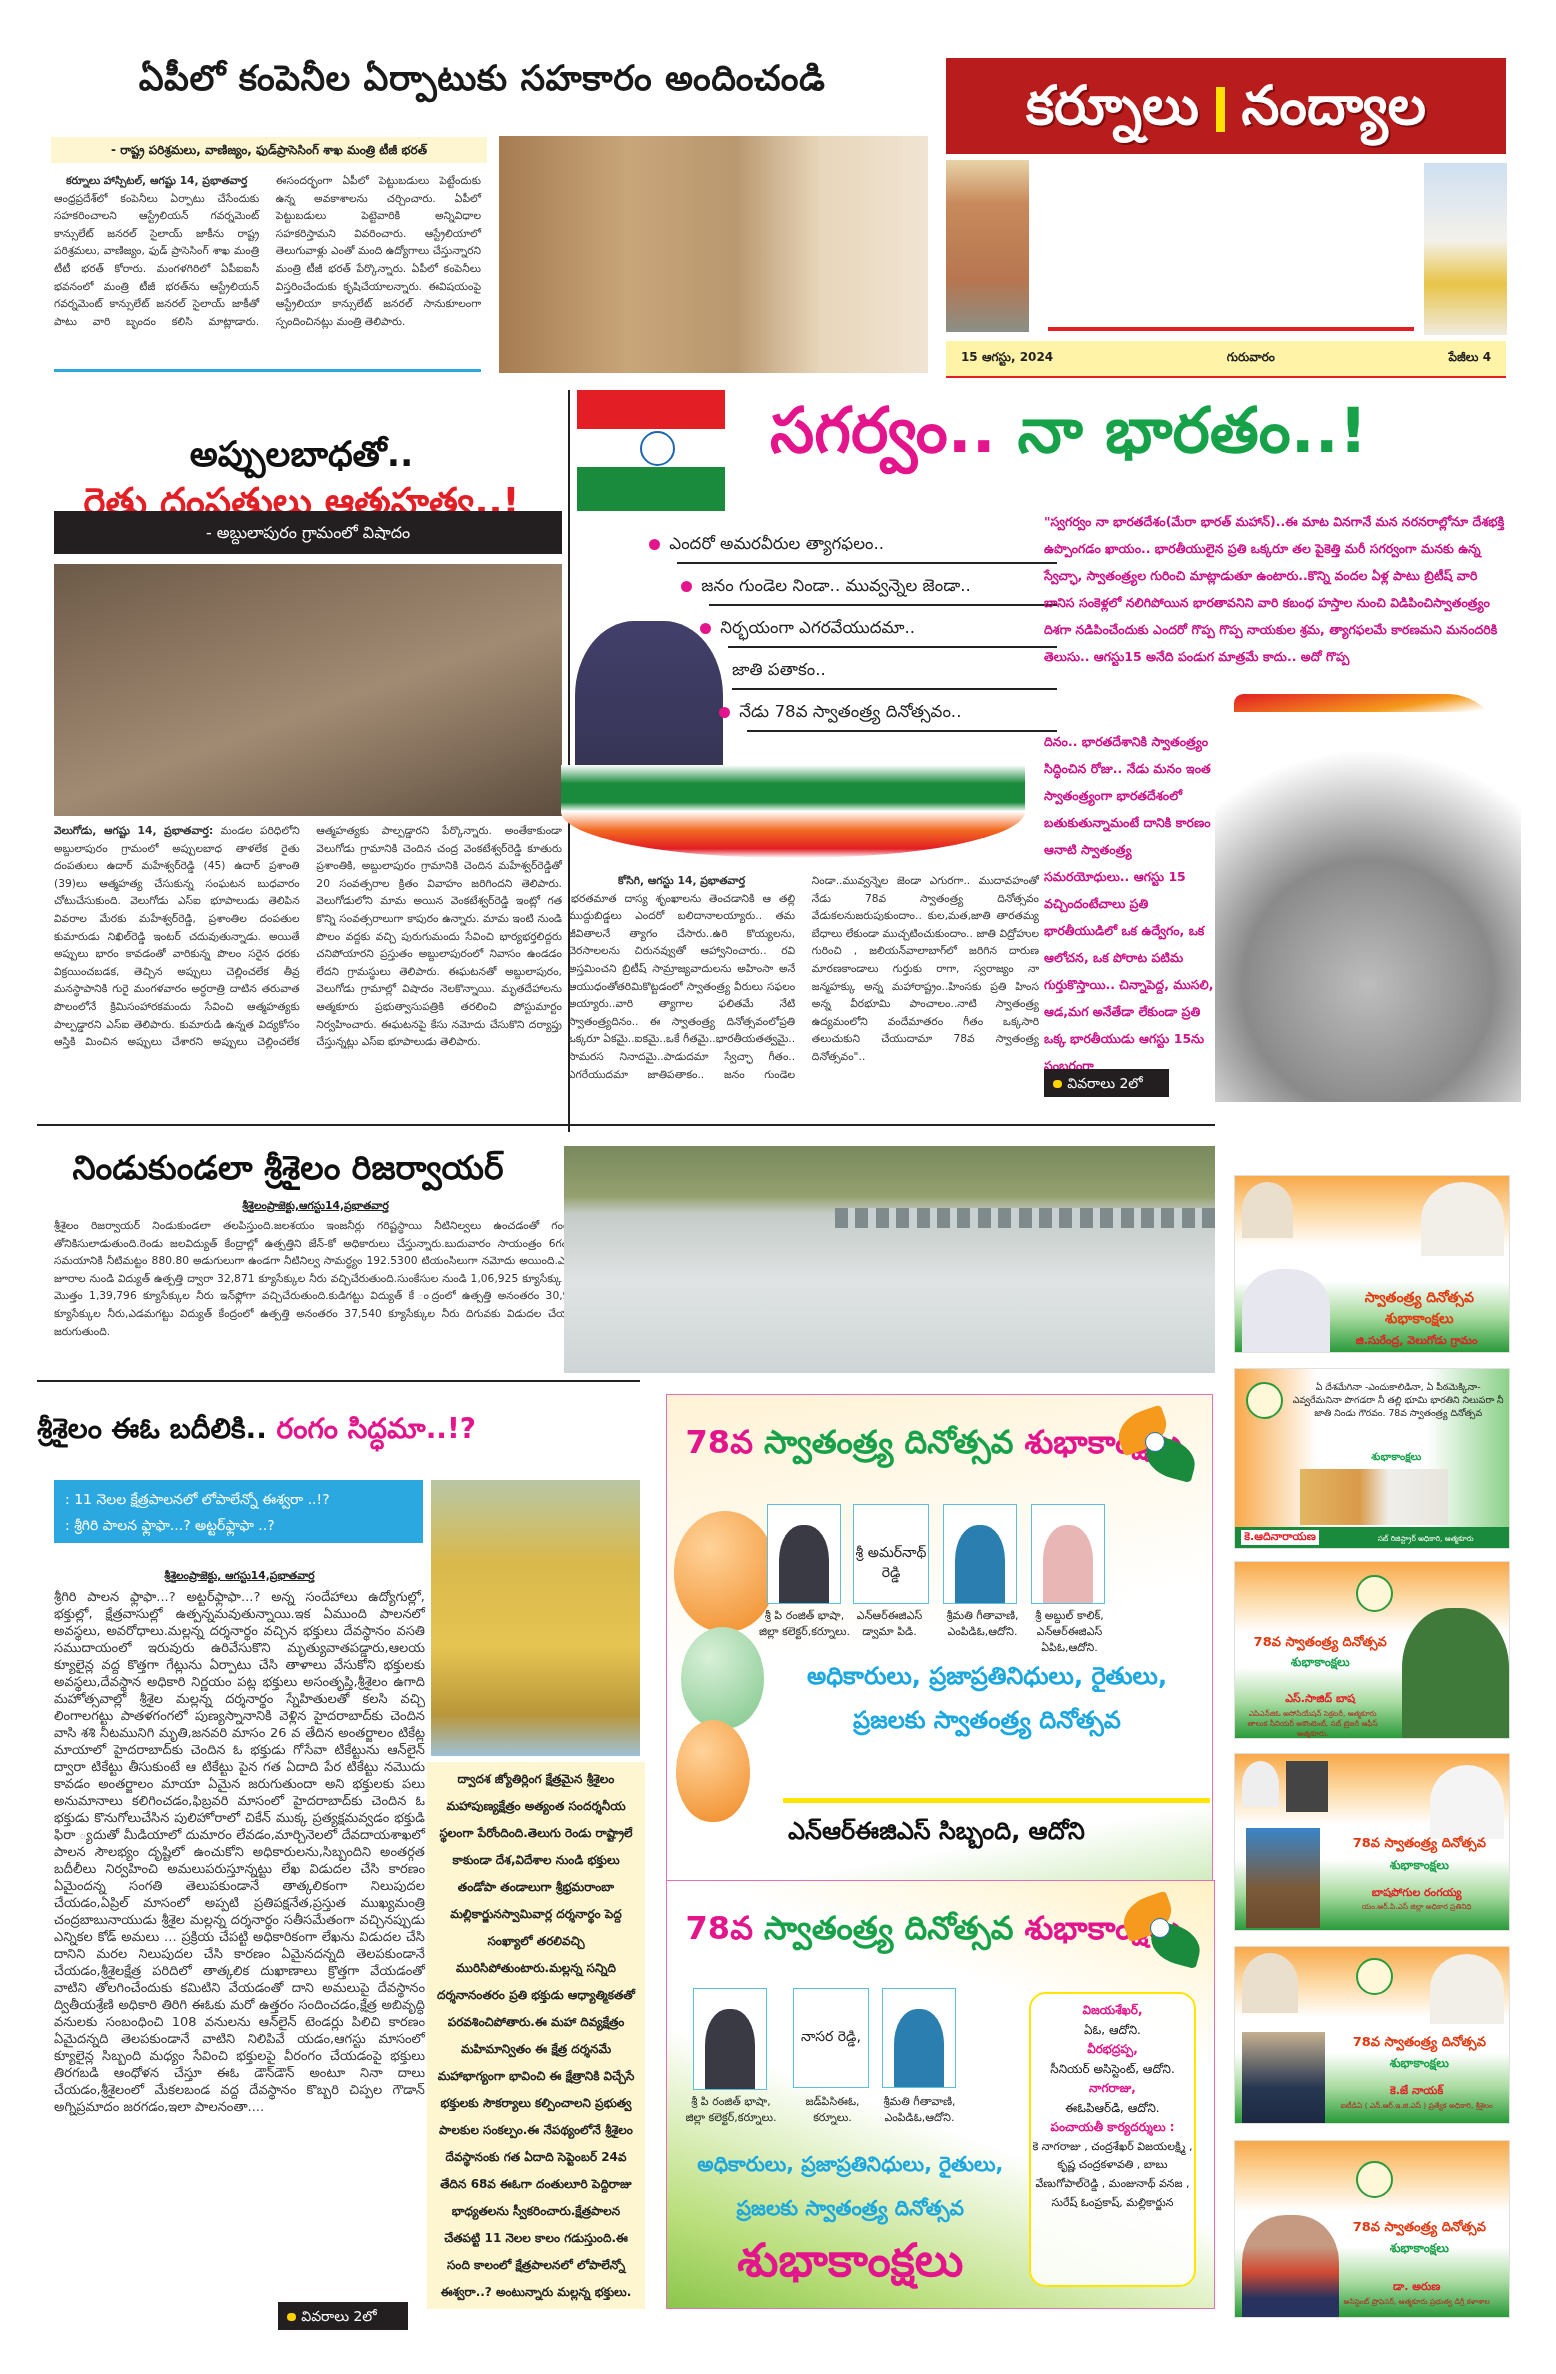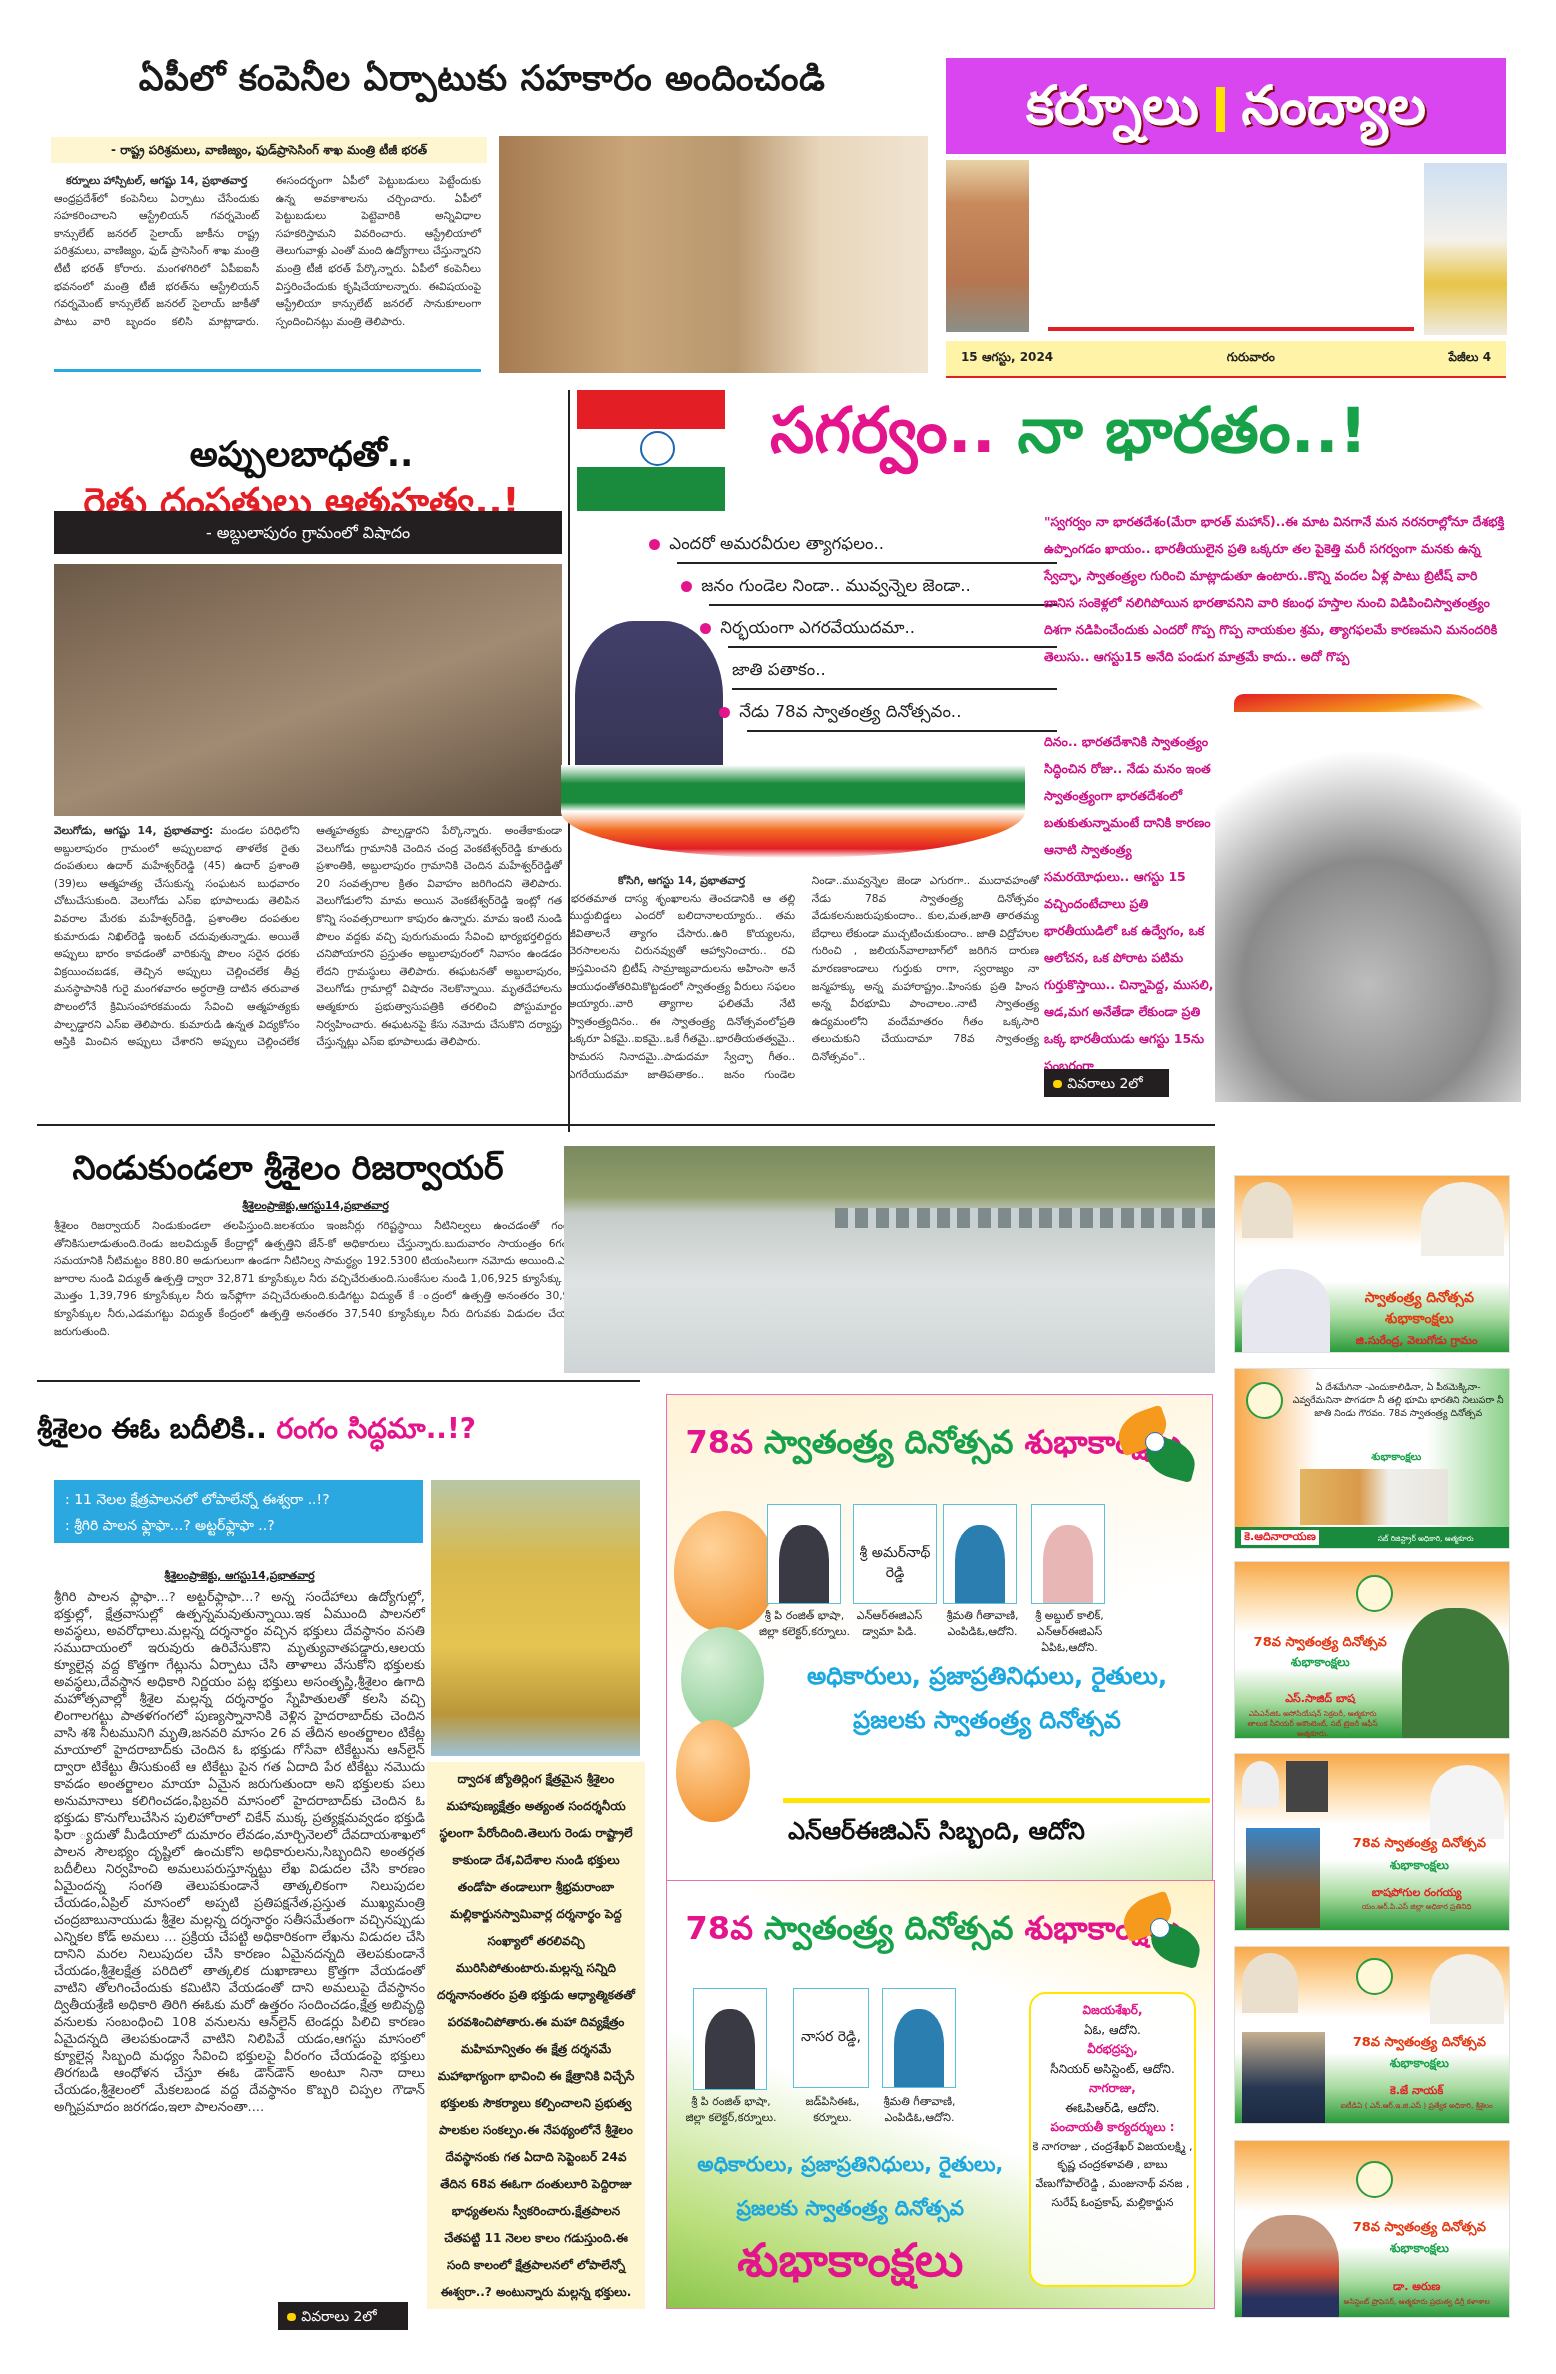--- a/index.html
+++ b/index.html
@@ -13,21 +13,21 @@
 
   
   #h1 { left: 37px; top: 58px; width: 890px; font-size: 35px; font-weight: bold; color: #1a1a1a; text-align: center; letter-spacing: 0.5px; }
   #sub1 { left: 51px; top: 137px; width: 436px; height: 26px; background: #fdf6d0; font-size: 12px; font-weight: bold; line-height: 26px; text-align: center; color: #222; }
   #dateline1 { font-weight: bold; text-align: center; display: block; }
   #story1 { left: 54px; top: 172px; width: 427px; height: 204px; }
   #photo1 { left: 499px; top: 136px; width: 429px; height: 237px; background: linear-gradient(90deg, #a67c52 0%, #c9a57a 30%, #b9986f 55%, #e8d6bb 75%, #f0e4d2 100%); }
 
   
   #masthead { left: 946px; top: 58px; width: 560px; height: 362px; }
-  #mast-red { position: absolute; left: 0; top: 0; width: 560px; height: 96px; background: #d946ef; color: #fff; font-size: 54px; font-weight: bold; text-align: center; line-height: 96px; text-shadow: 1.9px 1.9px 0 #7a0c10; }
+  #mast-red { position: absolute; left: 0; top: 0; width: 560px; height: 96px; background: #b91c1c; color: #fff; font-size: 54px; font-weight: bold; text-align: center; line-height: 96px; text-shadow: 1.9px 1.9px 0 #7a0c10; }
   #mast-red .sep { display: inline-block; width: 9.3px; height: 45px; background: #ffe200; vertical-align: middle; margin: 0 16.7px; }
   #fort { position: absolute; left: 0; top: 102px; width: 83px; height: 172px; background: linear-gradient(180deg, #e8d3a8 0%, #c88a5c 25%, #b77650 70%, #8a8f86 100%); }
   #nandi { position: absolute; left: 478px; top: 105px; width: 83px; height: 172px; background: linear-gradient(180deg, #cfe0f2 0%, #f4f1ea 45%, #e8c448 70%, #f0ebe0 100%); }
   #logo { position: absolute; left: 93px; top: 97px; width: 380px; height: 176px; color: #2e3192; font-size: 139px; font-weight: bold; text-align: center; line-height: 176px; }
   #logo-line { position: absolute; left: 102px; top: 269px; width: 366px; height: 3.7px; background: #e31e24; }
   #dateband { position: absolute; left: 0; top: 283px; width: 560px; height: 37px; background: #fff3a8; border-bottom: 2.8px solid #e31e24; display: flex; justify-content: space-between; align-items: center; padding: 0 15px; font-size: 12px; font-weight: bold; color: #222; }
 
   
   #h2a { left: 37px; top: 434px; width: 529px; font-size: 35px; font-weight: bold; color: #111; text-align: center; }
   #h2b { left: 37px; top: 480px; width: 529px; font-size: 37px; font-weight: bold; color: #e31e24; text-align: center; }
@@ -209,21 +209,21 @@
   <div class="balloon" style="left:9.3px; top:325px; width:74px; height:102px; background:radial-gradient(circle at 35% 30%, #ffd39a, #f08a24);"></div>
 
   <div class="pbox" style="left:100px; top:109px; width:74px; height:100px;">
       <div class="person" style="background:#3a3a45;"></div>
     </div>
   <div class="caption" style="left:83px; top:213px; width:109px;">
       <div>శ్రీ పి రంజిత్ భాషా,</div>
       <div>జిల్లా కలెక్టర్,కర్నూలు.</div>
     </div>
 
-  <div class="pbox" style="left:186px; top:109px; width:84px; height:100px;">
+  <div class="pbox" style="left:186px; top:109px; width:76px; height:100px;">
       <div class="name">శ్రీ అమర్‌నాథ్ రెడ్డి</div>
     </div>
   <div class="caption" style="left:176px; top:213px; width:93px;">
       <div>ఎన్ఆర్ఈజిఎస్ డ్వామా పిడి.</div>
     </div>
 
   <div class="pbox" style="left:276px; top:109px; width:74px; height:100px;">
       <div class="person" style="background:#2a7fb0;"></div>
     </div>
   <div class="caption" style="left:269px; top:213px; width:93px;">

